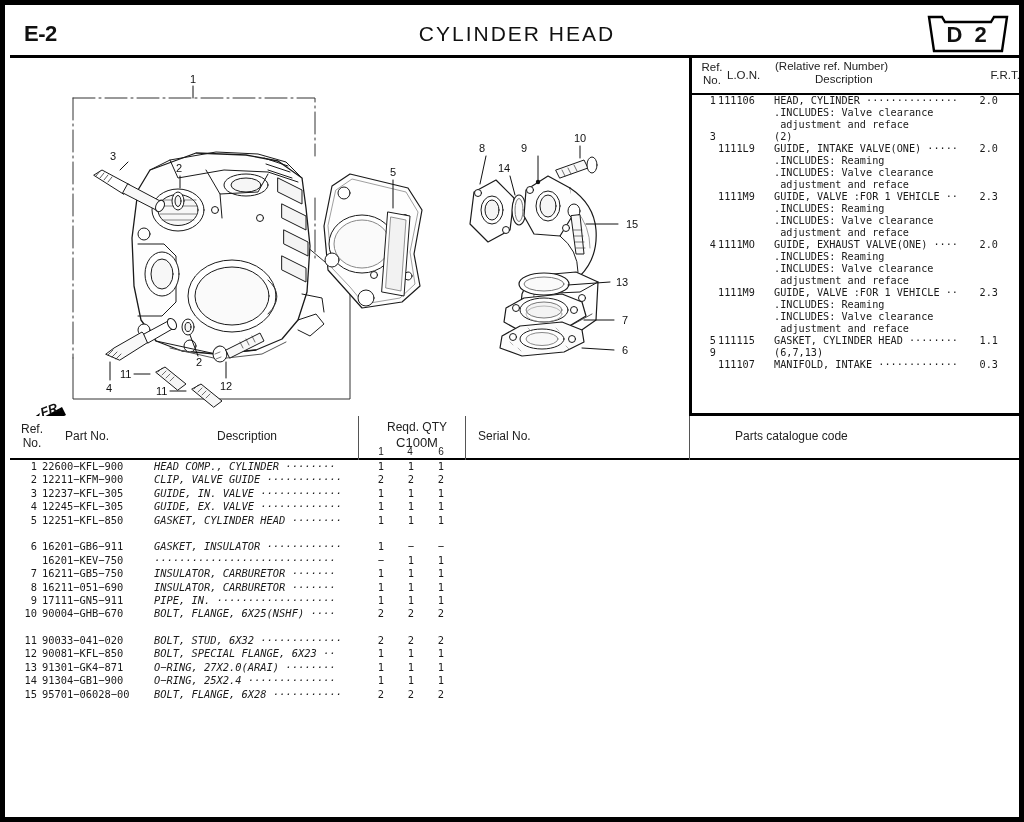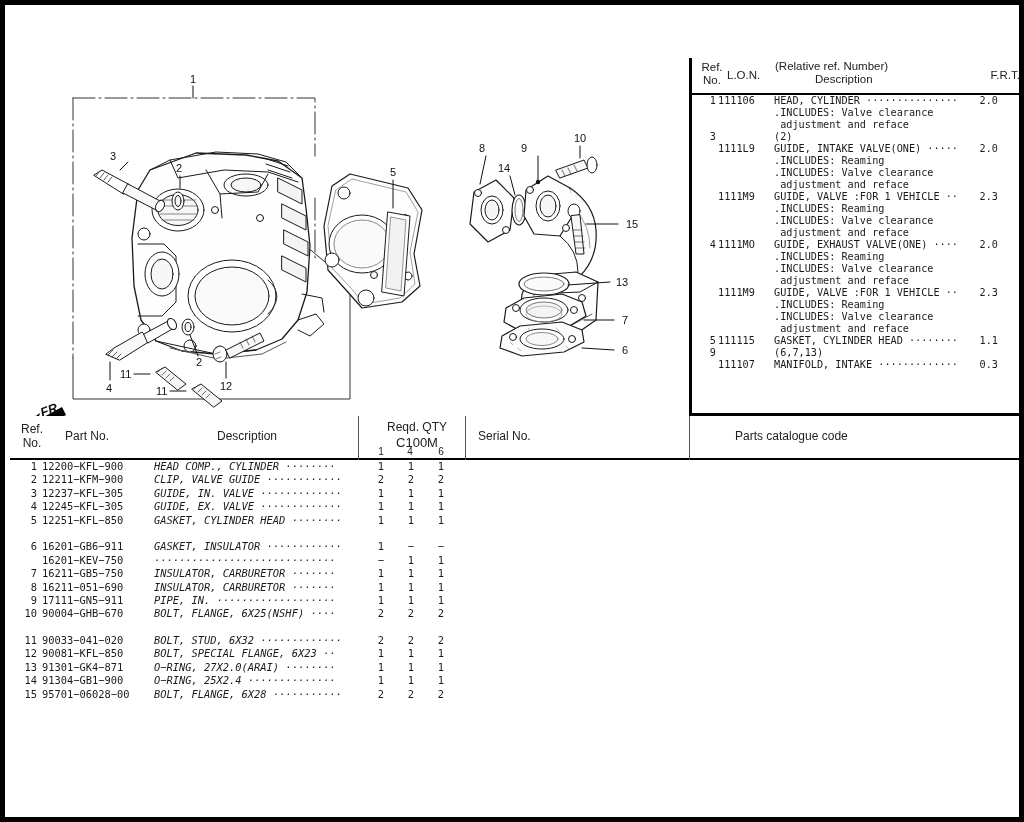--- a/index.html
+++ b/index.html
@@ -123,20 +123,30 @@
   .prow .p-desc{position:absolute;left:144px;font-style:italic;}
   .prow .p-q1{position:absolute;left:364px;width:14px;text-align:center;}
   .prow .p-q4{position:absolute;left:394px;width:14px;text-align:center;}
   .prow .p-q6{position:absolute;left:424px;width:14px;text-align:center;}
 </style>
 </head>
 <body>
 
 <div class="page">
 
+  <div class="header">
+    <div class="hdr-section">E-2</div>
+    <div class="hdr-title">CYLINDER  HEAD</div>
+    <div class="badge">
+      <svg width="84" height="40" viewBox="0 0 84 40">
+        <path d="M3 3 L16 3 L19 8 L65 8 L68 3 L81 3 L76 37 L8 37 Z" fill="#ffffff" stroke="#000000" stroke-width="2.4" stroke-linejoin="miter"></path>
+      </svg>
+      <div class="badge-text">D 2</div>
+    </div>
+  </div>
 
   <div class="diagram">
     <svg width="679" height="358" viewBox="0 0 679 358">
       <g fill="none" stroke="#1a1a1a" stroke-width="1" stroke-linejoin="round" stroke-linecap="round">
 
         <g stroke="#333" stroke-width="1" stroke-dasharray="22,4,2,4" fill="none">
           <path d="M63 40 L305 40 L305 98"></path>
           <path d="M63 40 L63 300"></path>
           <path d="M305 140 L305 200"></path>
         </g>
@@ -425,21 +435,21 @@
       <div class="th th-desc">Description</div>
       <div class="th th-qty">Reqd.  QTY</div>
       <div class="th th-model">C100M</div>
       <div class="th th-q1">1</div>
       <div class="th th-q4">4</div>
       <div class="th th-q6">6</div>
       <div class="th th-serial">Serial  No.</div>
       <div class="th th-code">Parts  catalogue  code</div>
     </div>
     <div class="tbl-body" id="parts-body">
-        <div class="prow"><span class="p-ref">1</span><span class="p-part">12200−KFL−900</span><span class="p-desc">HEAD COMP., CYLINDER ········</span><span class="p-q1">1</span><span class="p-q4">1</span><span class="p-q6">1</span></div>
+        <div class="prow"><span class="p-ref">1</span><span class="p-part">22600−KFL−900</span><span class="p-desc">HEAD COMP., CYLINDER ········</span><span class="p-q1">1</span><span class="p-q4">1</span><span class="p-q6">1</span></div>
         <div class="prow"><span class="p-ref">2</span><span class="p-part">12211−KFM−900</span><span class="p-desc">CLIP, VALVE GUIDE ············</span><span class="p-q1">2</span><span class="p-q4">2</span><span class="p-q6">2</span></div>
         <div class="prow"><span class="p-ref">3</span><span class="p-part">12237−KFL−305</span><span class="p-desc">GUIDE, IN. VALVE ·············</span><span class="p-q1">1</span><span class="p-q4">1</span><span class="p-q6">1</span></div>
         <div class="prow"><span class="p-ref">4</span><span class="p-part">12245−KFL−305</span><span class="p-desc">GUIDE, EX. VALVE ·············</span><span class="p-q1">1</span><span class="p-q4">1</span><span class="p-q6">1</span></div>
         <div class="prow"><span class="p-ref">5</span><span class="p-part">12251−KFL−850</span><span class="p-desc">GASKET, CYLINDER HEAD ········</span><span class="p-q1">1</span><span class="p-q4">1</span><span class="p-q6">1</span></div>
         <div class="prow spacer">&nbsp;</div>
         <div class="prow"><span class="p-ref">6</span><span class="p-part">16201−GB6−911</span><span class="p-desc">GASKET, INSULATOR ············</span><span class="p-q1">1</span><span class="p-q4">−</span><span class="p-q6">−</span></div>
         <div class="prow"><span class="p-ref"></span><span class="p-part">16201−KEV−750</span><span class="p-desc">·····························</span><span class="p-q1">−</span><span class="p-q4">1</span><span class="p-q6">1</span></div>
         <div class="prow"><span class="p-ref">7</span><span class="p-part">16211−GB5−750</span><span class="p-desc">INSULATOR, CARBURETOR ·······</span><span class="p-q1">1</span><span class="p-q4">1</span><span class="p-q6">1</span></div>
         <div class="prow"><span class="p-ref">8</span><span class="p-part">16211−051−690</span><span class="p-desc">INSULATOR, CARBURETOR ·······</span><span class="p-q1">1</span><span class="p-q4">1</span><span class="p-q6">1</span></div>
         <div class="prow"><span class="p-ref">9</span><span class="p-part">17111−GN5−911</span><span class="p-desc">PIPE, IN. ···················</span><span class="p-q1">1</span><span class="p-q4">1</span><span class="p-q6">1</span></div>

